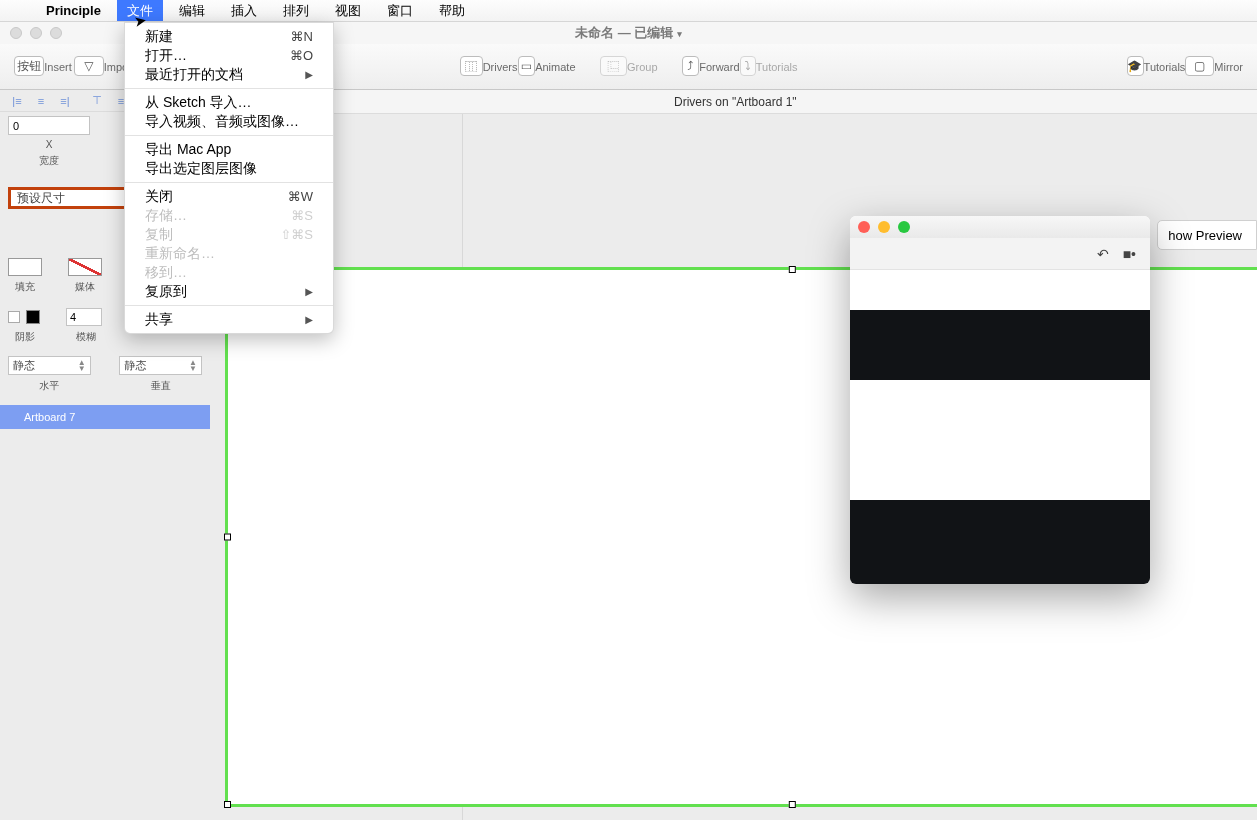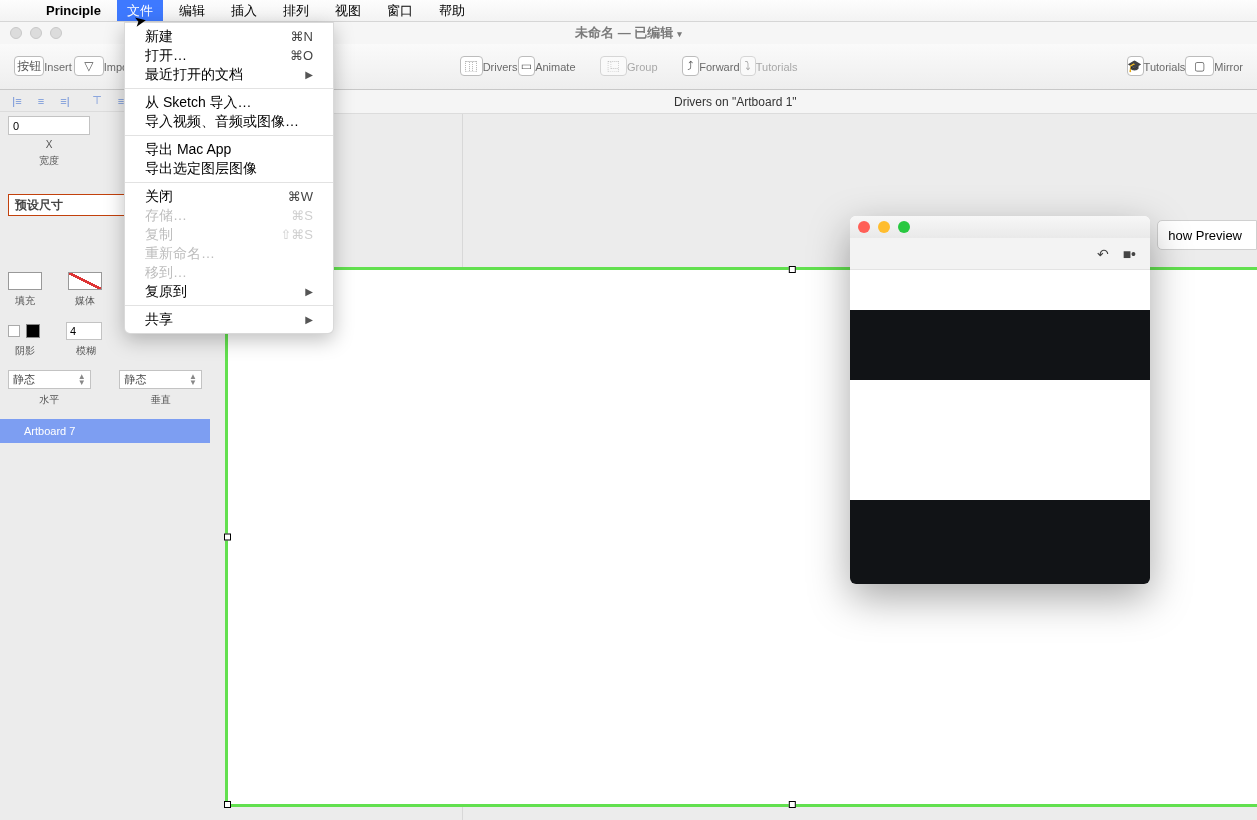--- a/index.html
+++ b/index.html
@@ -36,21 +36,21 @@
 .tb-btn .ico { width:30px; height:20px; border:1px solid #bcbcbc; border-radius:4px; background:#fff; display:flex; align-items:center; justify-content:center; font-size:12px; color:#555; margin-bottom:1px; }
 .tb-btn.disabled { opacity:.55; }
 .tb-spacer { flex:1; }
 
 
 .app { position:absolute; top:22px; left:0; right:0; bottom:0; background:#ececec; }
 .sidepanel { position:absolute; top:68px; left:0; width:210px; bottom:0; background:#ececec; font-size:11px; color:#444; }
 .props-row { display:flex; gap:6px; padding:4px 8px; align-items:center; }
 .num-input { width:82px; height:19px; background:#fff; border:1px solid #c3c3c3; font-size:11px; padding:0 4px; }
 .lbl-c { text-align:center; font-size:10px; color:#555; }
-.preset { width:194px; height:22px; margin:22px 8px; background:#fff; border:1px solid #c2410c; font-size:12px; padding:0 6px; display:flex; align-items:center;font-weight:bold; }
+.preset { width:194px; height:22px; margin:15px 8px; background:#fff; border:3px solid #c2410c; font-size:12px; padding:0 6px; display:flex; align-items:center; }
 .swatch { width:34px; height:18px; border:1px solid #999; background:#fff; position:relative; }
 .swatch.media::after{content:"";position:absolute;left:0;top:0;right:0;bottom:0;background:linear-gradient(to top right,transparent 46%,#d33 46%,#d33 54%,transparent 54%);}
 .mini-check { width:12px; height:12px; border:1px solid #aaa; background:#fff; }
 .mini-input { width:36px; height:18px; border:1px solid #c3c3c3; background:#fff; font-size:11px; padding:0 3px; }
 .sel { width:88px; height:19px; background:#fff; border:1px solid #c3c3c3; font-size:11px; padding:0 4px; display:flex; align-items:center; justify-content:space-between; }
 .sel .updn { font-size:8px; line-height:6px; color:#888; }
 .layer-item { height:24px; background:#7d9ef2; color:#fff; display:flex; align-items:center; padding-left:24px; font-size:11px; margin-top:8px; }
 
 
 .alignrow { height:22px; display:flex; align-items:center; gap:6px; padding:2px 8px; border-bottom:1px solid #dcdcdc;}

